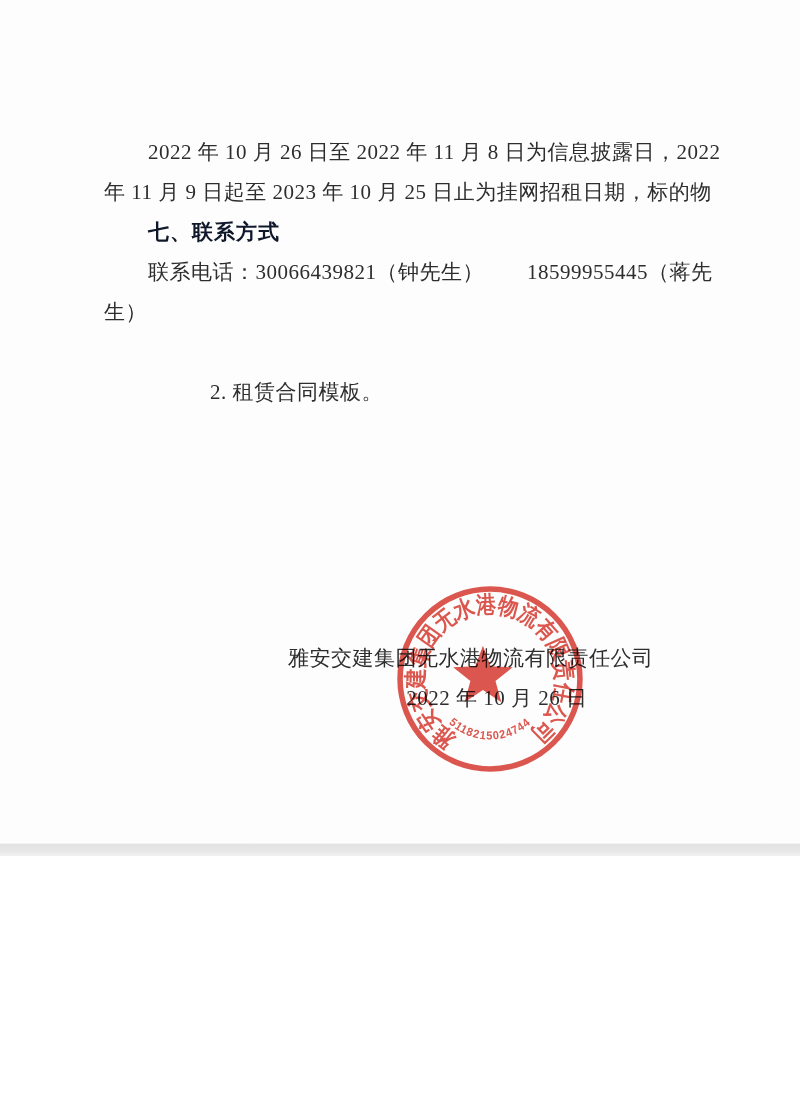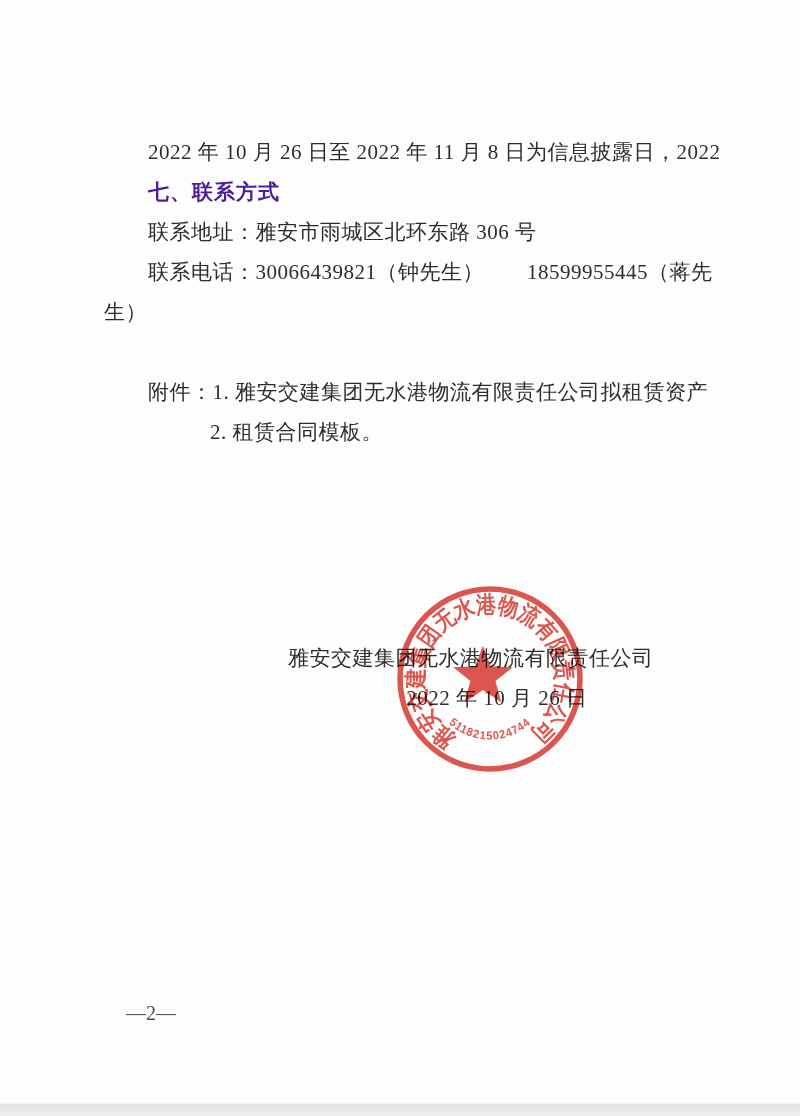--- a/index.html
+++ b/index.html
@@ -4,21 +4,21 @@
 <style>
   * { margin: 0; padding: 0; box-sizing: border-box; }
   html, body { width: 800px; height: 1116px; }
   body {
     font-family: "Liberation Serif", "DejaVu Serif", serif;
     background: #ffffff;
   }
   .page {
     position: relative;
     width: 800px;
-    height: 1116px;
+    height: 856px;
     background: #fdfdfd;
     overflow: hidden;
   }
   
   .content {
     position: absolute;
     left: 104px;
     top: 132px;
     width: 640px;
     font-size: 21px;
@@ -27,21 +27,21 @@
     letter-spacing: 0.5px;
   }
   .line { height: 40px; white-space: nowrap; }
   .indent-2em { padding-left: 44px; }
   .indent-att2 { padding-left: 124px; }
   .indent-att3 { padding-left: 106px; }
   .spacer { height: 40px; }
   .heading {
     font-family: Liberation Sans, sans-serif;
     font-weight: bold;
-    color: #4c1d95;
+    color: #0f172a;
     letter-spacing: 1px;
   }
   
   .signature {
     position: absolute;
     left: 288px;
     top: 638px;
     font-size: 21px;
     line-height: 40px;
     color: #2d2d2d;
@@ -90,29 +90,28 @@
     border-top: 1px solid #f3f3f3;
   }
 </style>
 </head>
 <body>
 
 <div class="page">
 
   <div class="content">
     <div class="line indent-2em">2022 年 10 月 26 日至 2022 年 11 月 8 日为信息披露日，2022</div>
+    <div class="line">年 11 月 9 日起至 2023 年 10 月 25 日止为挂网招租日期，标的物</div>
 
     <div class="line indent-2em heading">七、联系方式</div>
-    <div class="line indent-2em">联系地址：雅安市雨城区北环东路 306 号</div>
     <div class="line indent-2em">联系电话：30066439821（钟先生）　　18599955445（蒋先</div>
     <div class="line">生）</div>
 
     <div class="spacer"></div>
 
-    <div class="line indent-2em">附件：1. 雅安交建集团无水港物流有限责任公司拟租赁资产</div>
     <div class="line indent-att3">2. 租赁合同模板。</div>
   </div>
 
   <div class="signature">
     <div class="company-line">雅安交建集团无水港物流有限责任公司</div>
     <div class="date-line">2022 年 10 月 26 日</div>
   </div>
 
   <div class="seal">
     <svg viewBox="0 0 190 190">

